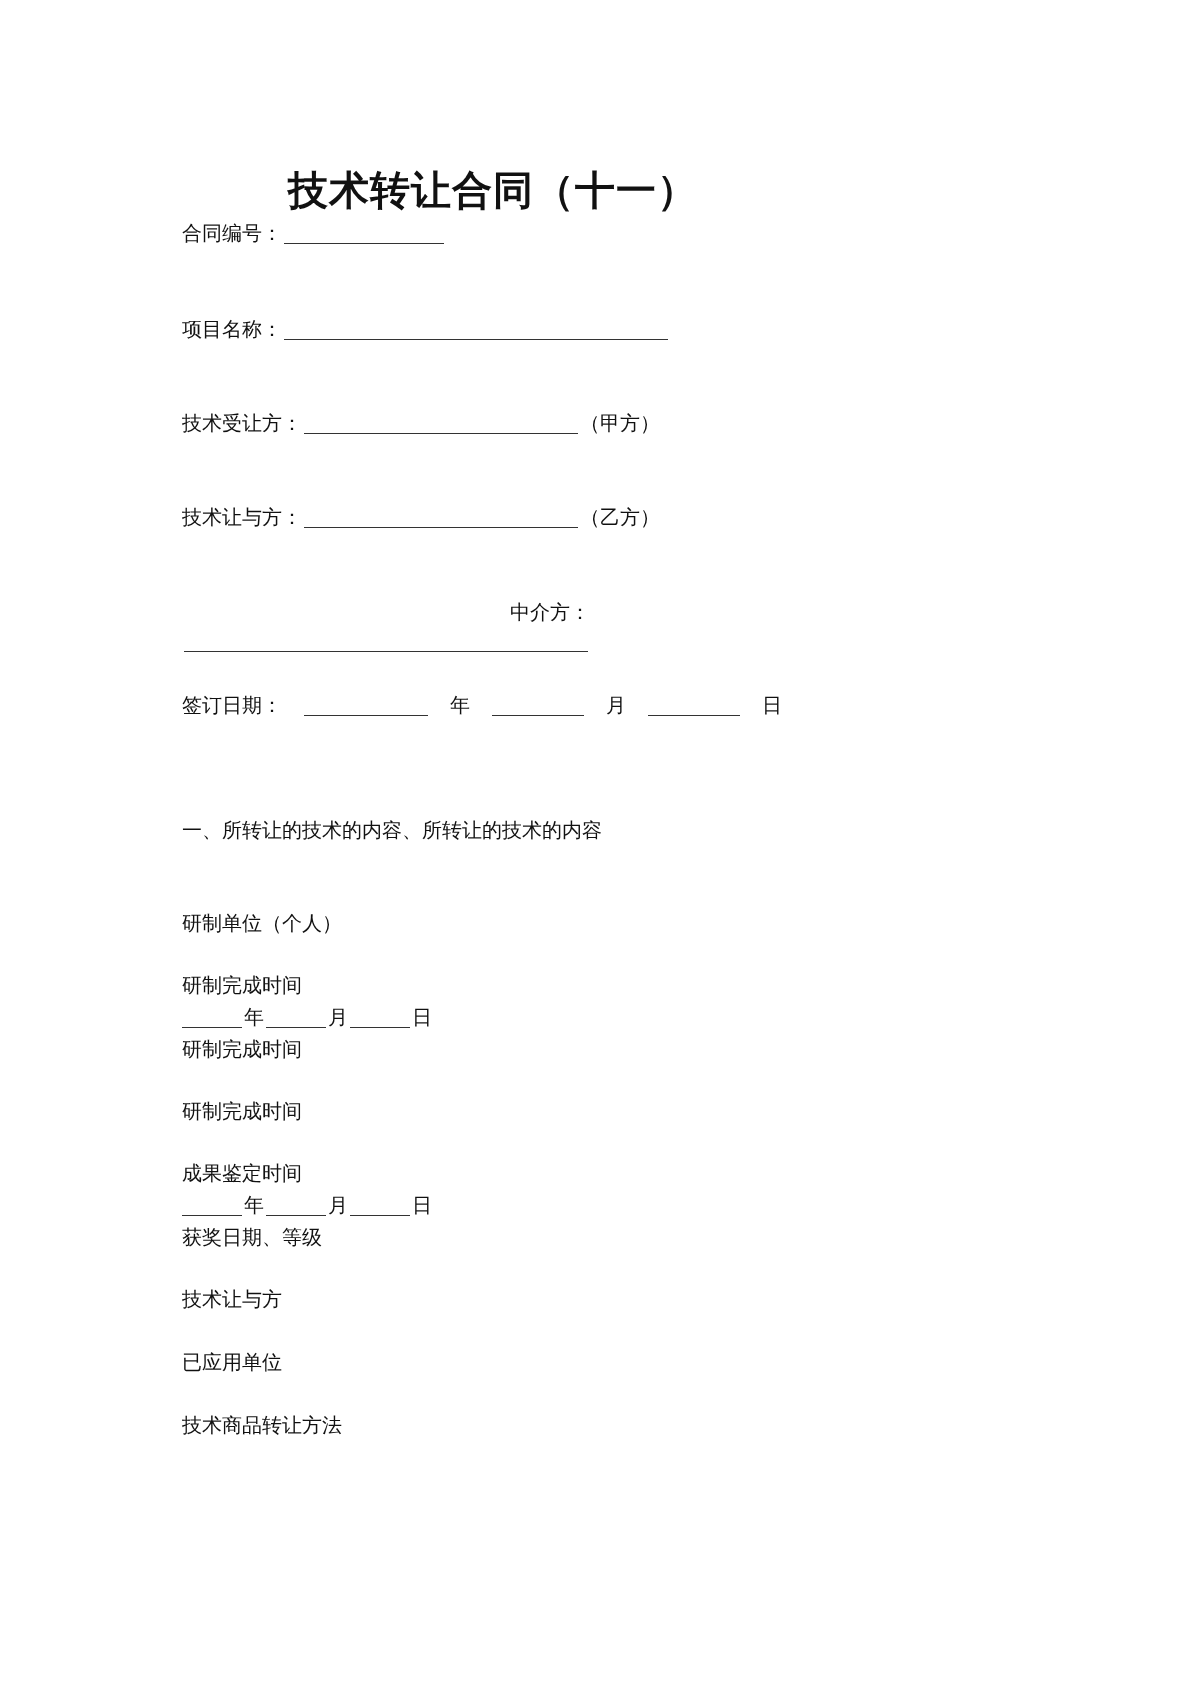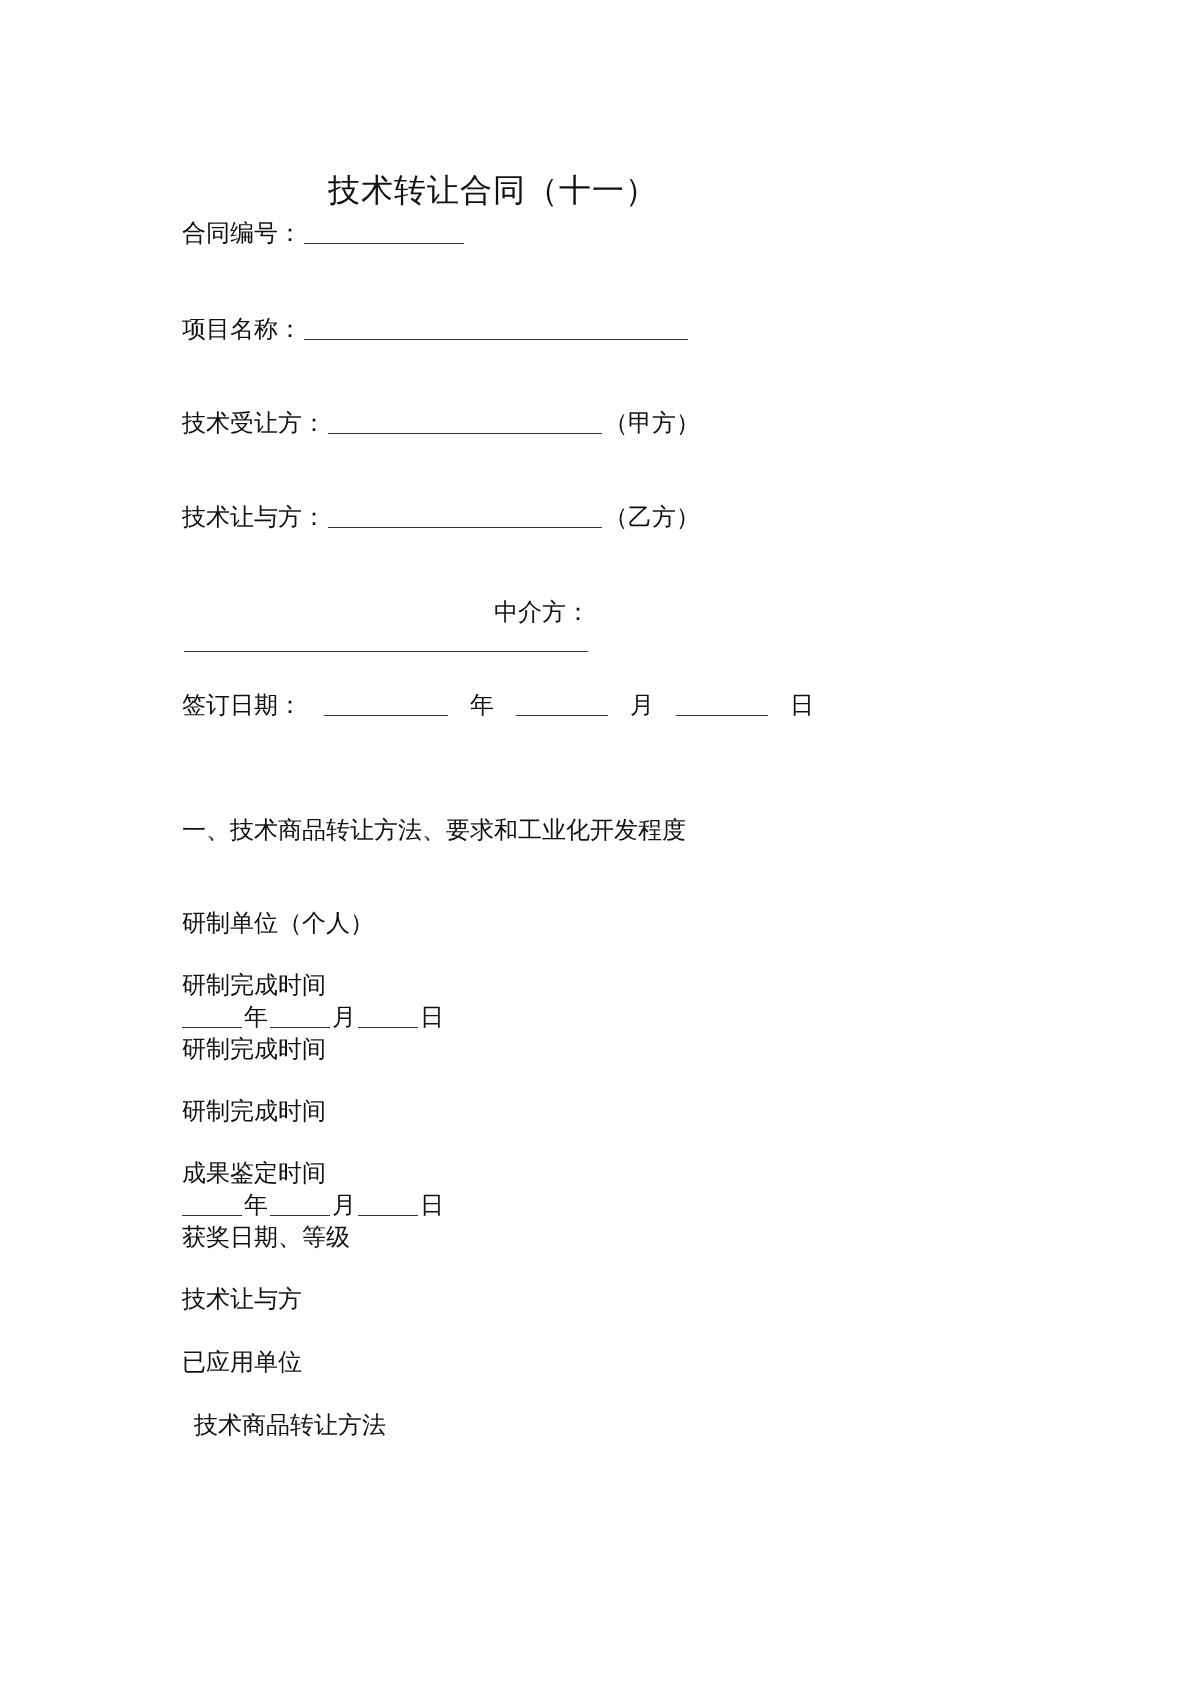--- a/index.html
+++ b/index.html
@@ -3,26 +3,26 @@
 <meta charset="utf-8">
 <style>
   html, body { margin: 0; padding: 0; background: #ffffff; }
   body {
     width: 1190px; height: 1683px; position: relative; overflow: hidden;
     font-family: "DejaVu Serif", "Liberation Serif", serif;
     color: #111111;
   }
   .title {
     position: absolute; left: 0; width: 986px; top: 164px;
-    text-align: center; font-size: 32px; font-weight: normal; letter-spacing: 1px;
+    text-align: center; font-size: 40px; font-weight: bold; letter-spacing: 1px;
     font-family: "DejaVu Sans", "Liberation Sans", sans-serif;
     line-height: 52px;
   }
   .line {
-    position: absolute; left: 182px; font-size: 24px; line-height: 30px;
+    position: absolute; left: 182px; font-size: 20px; line-height: 30px;
     white-space: nowrap; display: flex; align-items: flex-end;
   }
   .blank {
     display: inline-block; border-bottom: 1px solid #333333; height: 24px;
     margin: 0 2px 4px 2px;
   }
 </style>
 </head>
 <body>
 
@@ -58,21 +58,21 @@
 <div class="line" style="top:690px;gap:20px;">
   <span>签订日期：</span>
   <span class="blank" style="width:124px;"></span>
   <span>年</span>
   <span class="blank" style="width:92px;"></span>
   <span>月</span>
   <span class="blank" style="width:92px;"></span>
   <span>日</span>
 </div>
 
-<div class="line" style="top:815px;">一、技术商品转让方法、要求和工业化开发程度</div>
+<div class="line" style="top:815px;">一、所转让的技术的内容、所转让的技术的内容</div>
 
 <div class="line" style="top:908px;">研制单位（个人）</div>
 
 <div class="line" style="top:970px;">研制完成时间</div>
 
 <div class="line" style="top:1002px;">
   <span class="blank" style="width:60px; margin-left:0;"></span>
   <span>年</span>
   <span class="blank" style="width:60px;"></span>
   <span>月</span>
@@ -94,13 +94,13 @@
   <span class="blank" style="width:60px;"></span>
   <span>日</span>
 </div>
 
 <div class="line" style="top:1222px;">获奖日期、等级</div>
 
 <div class="line" style="top:1284px;">技术让与方</div>
 
 <div class="line" style="top:1347px;">已应用单位</div>
 
-<div class="line" style="top:1410px;margin-left:12px;">技术商品转让方法</div>
+<div class="line" style="top:1410px;">技术商品转让方法</div>
 
 </body></html>

